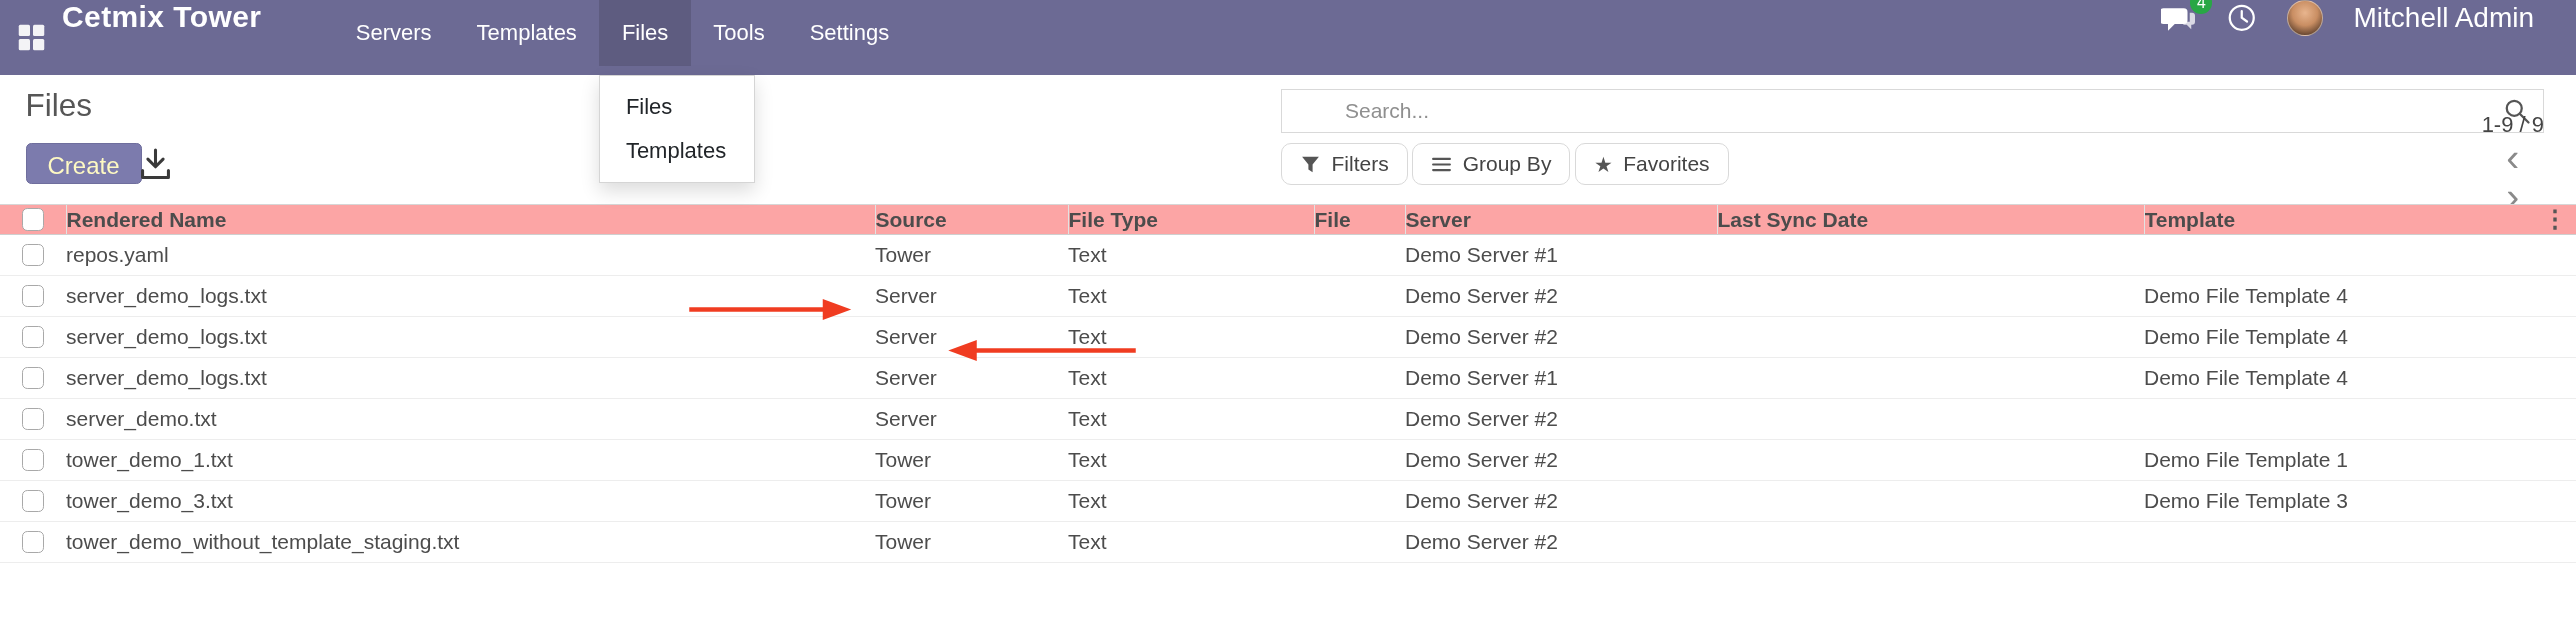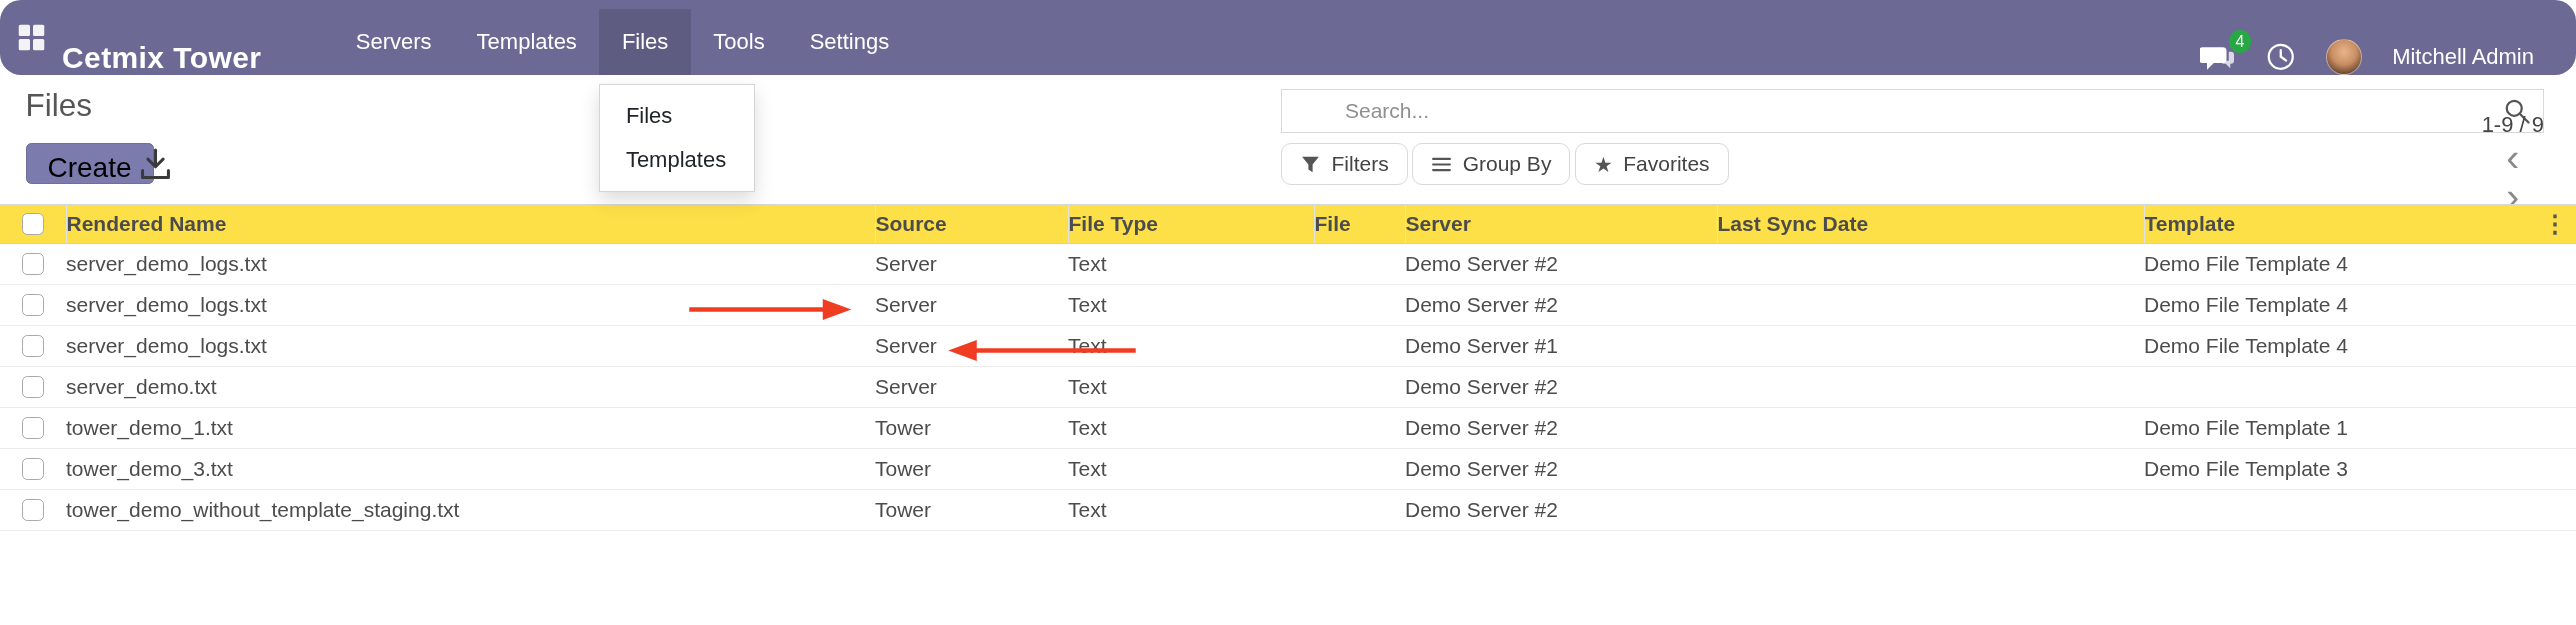--- a/index.html
+++ b/index.html
@@ -10,23 +10,22 @@
     overflow: hidden;
     position: relative;
   }
   button, input { font-family: inherit; }
 
   
   .navbar {
     position: absolute; top: 0; left: 0;
     width: 2576px; height: 75px;
     background: #6c6a94;
-    display: flex; align-items: flex-end;
+    display: flex; align-items: flex-start;
     color: #fff;
-    border-radius: 21px;
   }
   .apps-btn {
     width: 62px; height: 75px;
     display: flex; align-items: center; justify-content: center;
     background: transparent; border: none; cursor: pointer;
   }
   .brand {
     font-size: 30px; font-weight: bold; letter-spacing: 0.4px;
     white-space: nowrap; cursor: pointer;
   }
@@ -46,21 +45,21 @@
     background: #28a745; color: #fff;
     font-size: 15.8px; line-height: 1;
     padding: 3.8px 6.8px; border-radius: 749px;
   }
   .avatar {
     width: 36px; height: 36px; border-radius: 50%;
     background: radial-gradient(circle at 50% 35%, #e8b58e 0%, #c98e63 45%, #6c4a33 78%, #3f2d22 100%);
     border: 0.8px solid rgba(255,255,255,0.45);
     cursor: pointer;
   }
-  .user-name { font-size: 22px; cursor: pointer; white-space: nowrap; }
+  .user-name { font-size: 28px; cursor: pointer; white-space: nowrap; }
 
   
   .dropdown {
     position: absolute; top: 75px; left: 0;
     width: 156px;
     background: #fff;
     border: 0.8px solid #d5d5d5;
     box-shadow: 0 7.5px 18px rgba(0,0,0,0.14);
     padding: 9px 0;
     z-index: 20;
@@ -73,21 +72,21 @@
 
   
   .page-title {
     position: absolute; left: 25.5px; top: 87px;
     font-size: 31.5px; font-weight: 400; color: #565656;
   }
   .btn-create {
     position: absolute; left: 25.5px; top: 143px;
     height: 41px; padding: 8px 21px;
     background: #7c7bad; border: 0.8px solid #6f6e9d; border-radius: 5.3px;
-    color: #000000; font-size: 28px; cursor: pointer;
+    color: #fef9c3; font-size: 24px; cursor: pointer;
   }
   .btn-upload {
     position: absolute; left: 134px; top: 146px;
     width: 42px; height: 36px;
     background: none; border: none; cursor: pointer;
     display: flex; align-items: center; justify-content: center;
   }
   .search-box {
     position: absolute; left: 1281px; top: 89px;
     width: 1263px; height: 44px;
@@ -120,22 +119,22 @@
     font-size: 39px; color: #8a8a8a; line-height: 1; padding: 0 15px;
   }
 
   
   .list {
     position: absolute; top: 204px; left: 0;
     width: 2576px;
     border-collapse: collapse; table-layout: fixed;
   }
   .list th {
-    background: #fde047;
-    height: 39px;
+    background: #fca5a5;
+    height: 30px;
     font-size: 21px; font-weight: bold; color: #4c4c4c;
     text-align: left; padding: 0 13.5px 0 0;
     border-top: 0.8px solid #d6d6d6;
     border-bottom: 0.8px solid #cfcfcf;
     cursor: pointer; white-space: nowrap; overflow: hidden;
   }
   .list th + th { border-left: 0.8px solid #e2e2e2; }
   .list th.col-check, .list th.col-dots { border-left: none; cursor: default; }
   .list td {
     height: 41px;
@@ -285,20 +284,33 @@
       <th>Last Sync Date</th>
       <th>Template</th>
       <th class="col-dots"><span class="dots">⋮</span></th>
     </tr>
   </thead>
   <tbody>
     <tr>
       <td class="col-check">
           <div class="checkbox"></div>
         </td>
+      <td>repos.yaml</td>
+      <td>Tower</td>
+      <td>Text</td>
+      <td></td>
+      <td>Demo Server #1</td>
+      <td></td>
+      <td></td>
+      <td class="col-dots"></td>
+    </tr>
+    <tr>
+      <td class="col-check">
+          <div class="checkbox"></div>
+        </td>
       <td>server_demo_logs.txt</td>
       <td>Server</td>
       <td>Text</td>
       <td></td>
       <td>Demo Server #2</td>
       <td></td>
       <td>Demo File Template 4</td>
       <td class="col-dots"></td>
     </tr>
     <tr>

